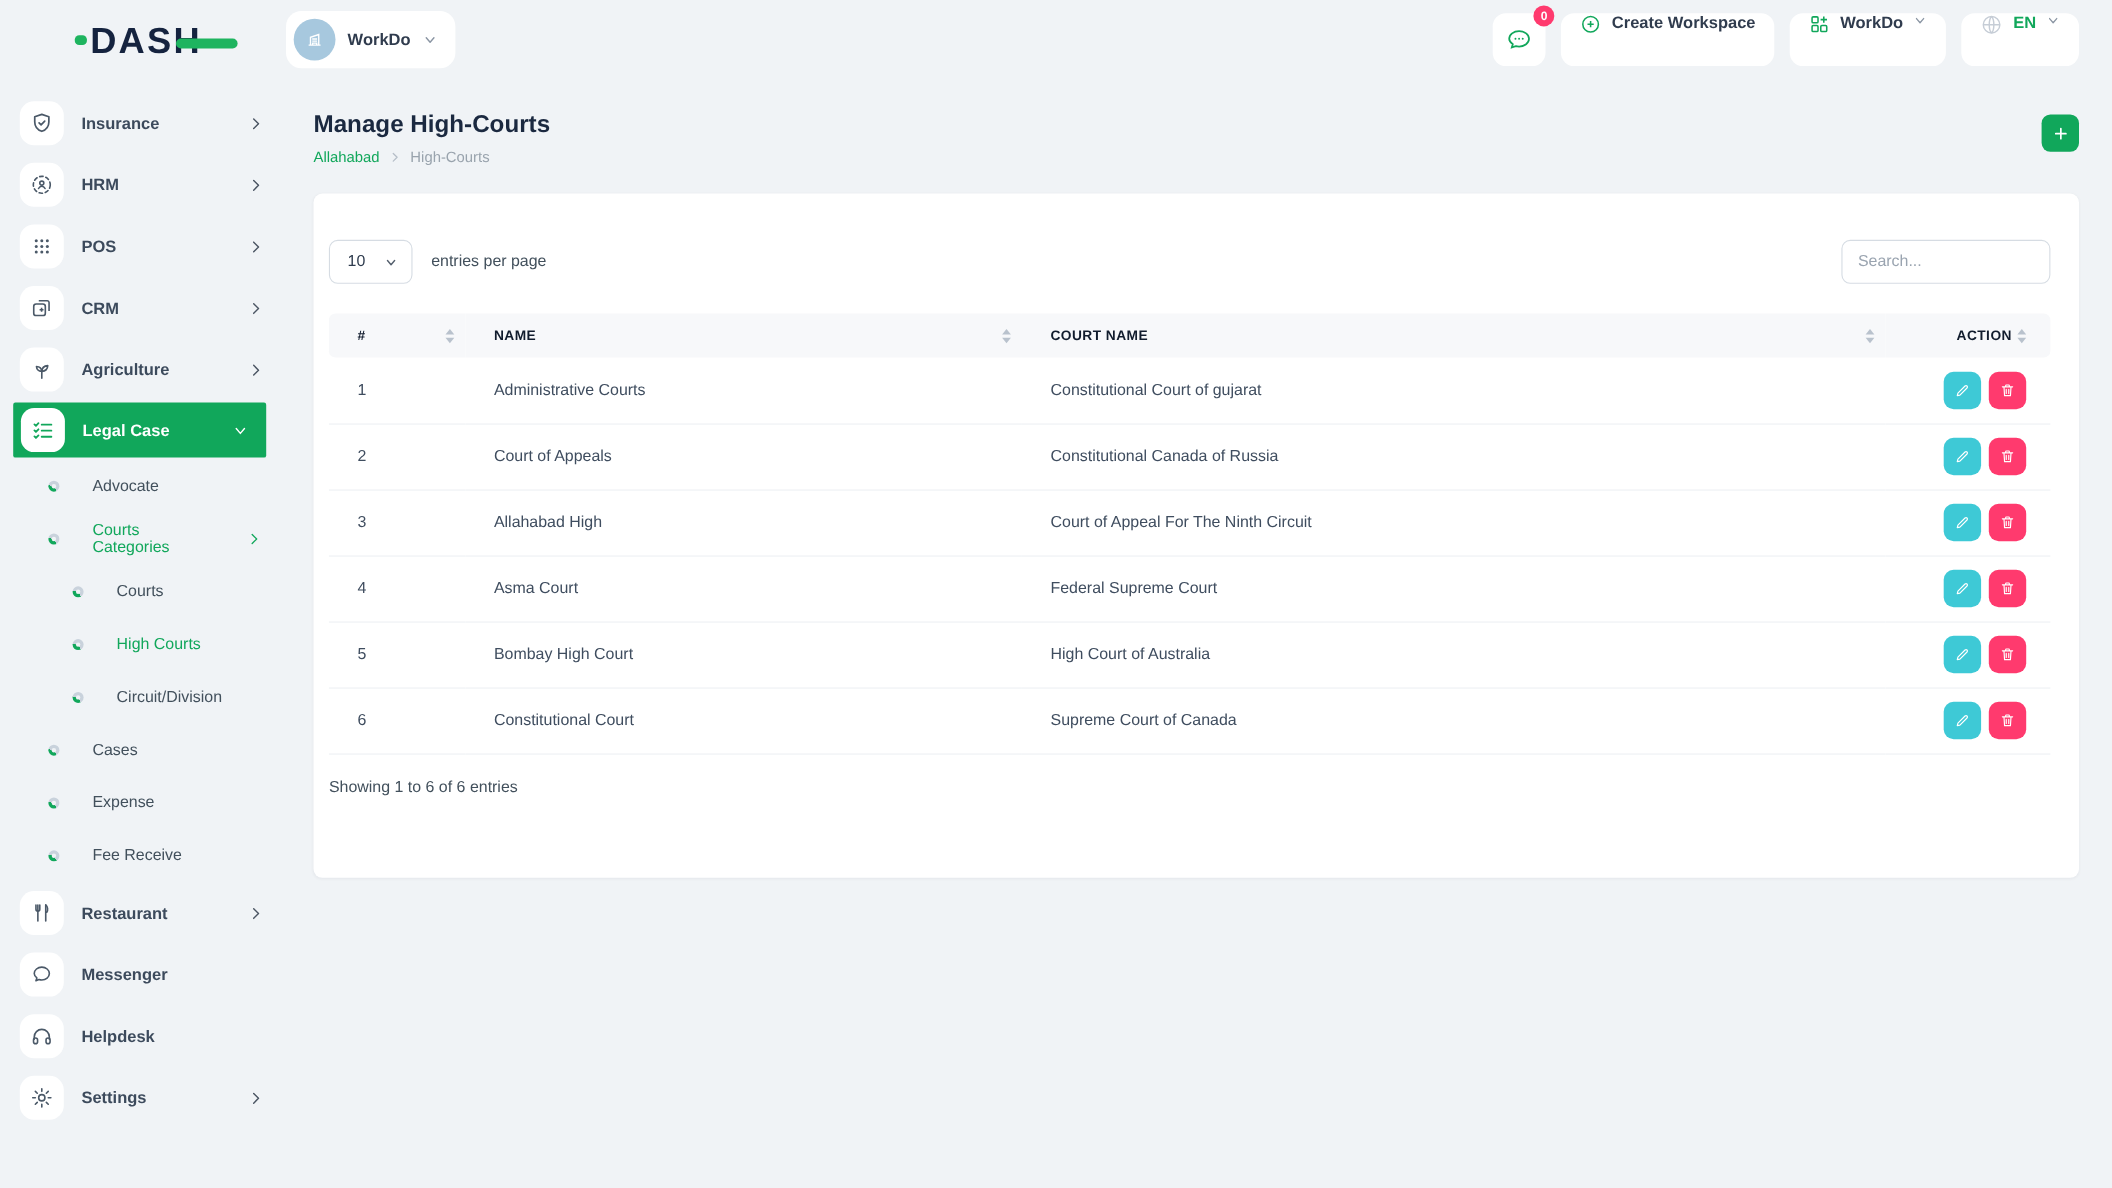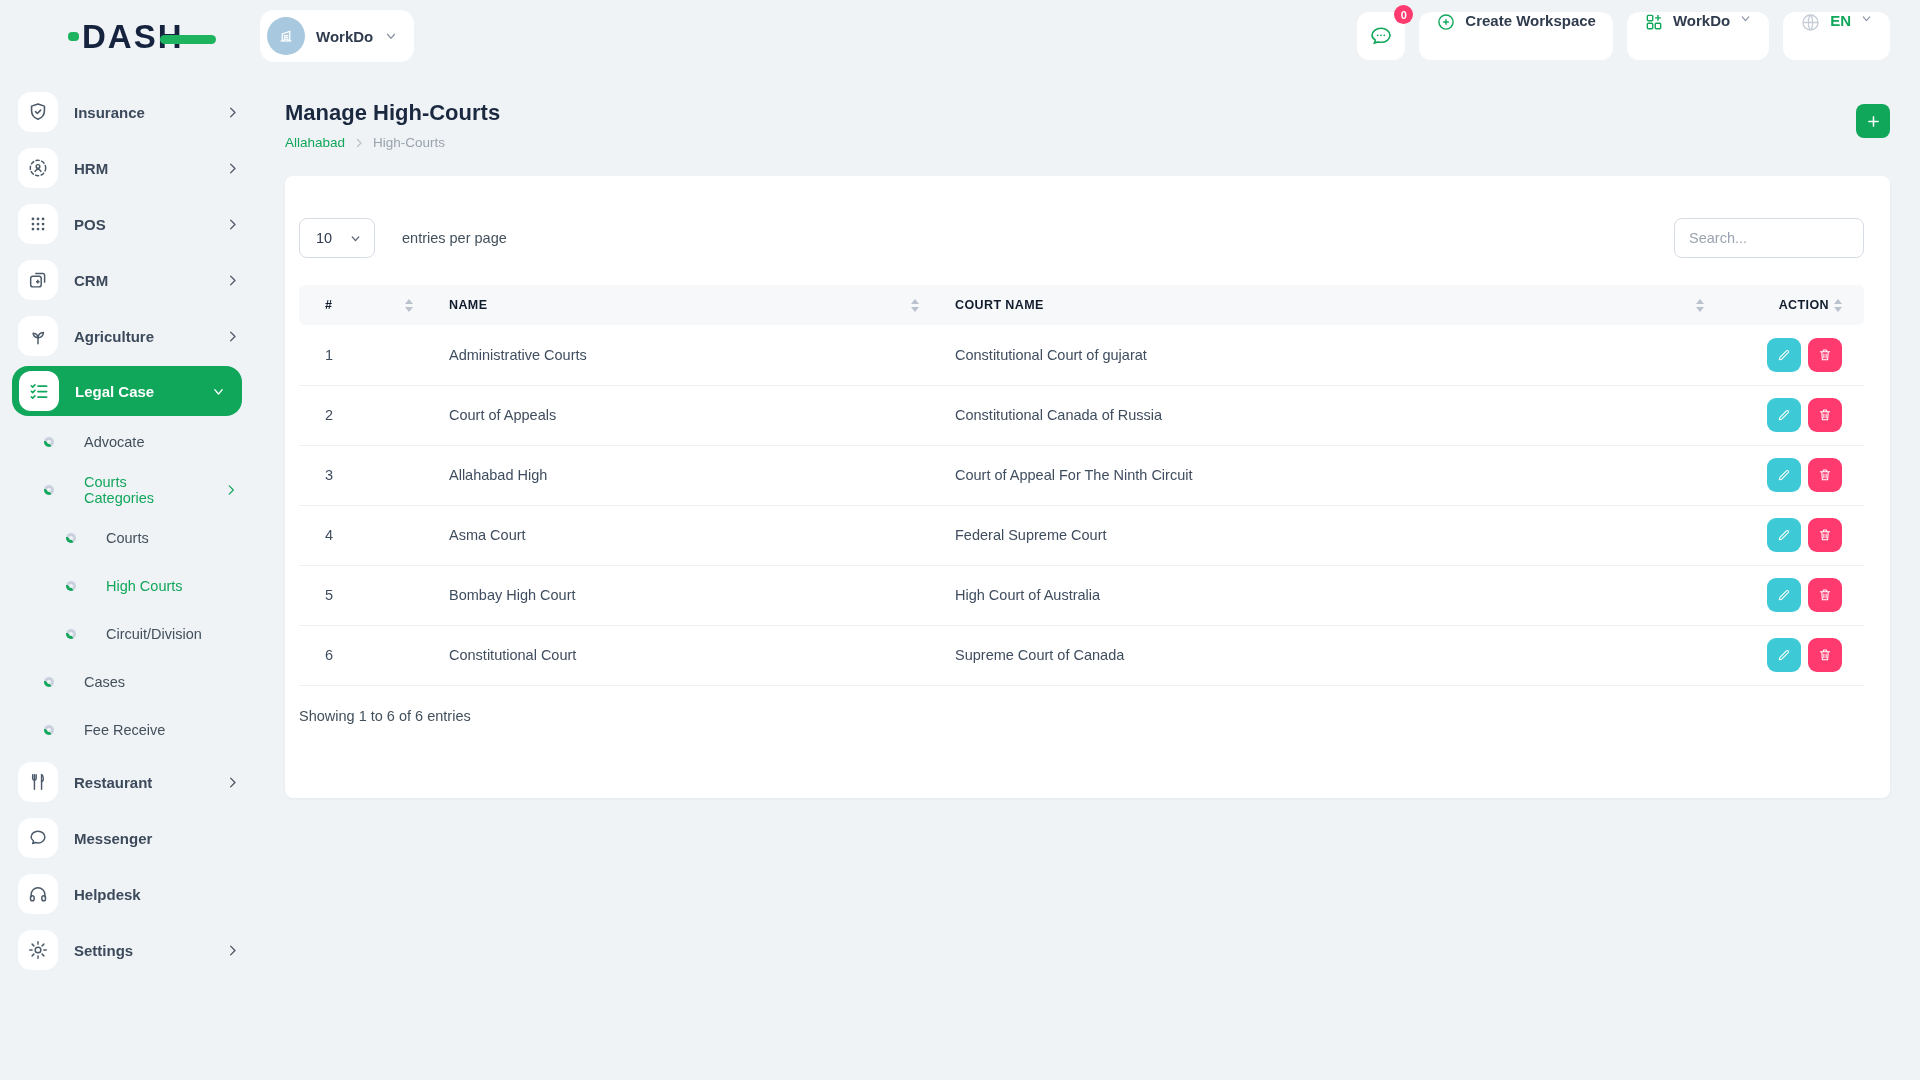--- a/index.html
+++ b/index.html
@@ -25,21 +25,21 @@
   .icon-btn { width:48px; height:48px; background:#fff; border-radius:12px; display:flex; align-items:center; justify-content:center; position:relative; }
   .badge { position:absolute; top:-7px; right:-8px; min-width:19px; height:19px; border-radius:10px; background:#ff3a6e; color:#fff; font-size:11px; font-weight:700; display:flex; align-items:center; justify-content:center; padding:0 5px; }
   .pill-btn { display:flex; align-items:flex-start; gap:9px; background:#fff; border-radius:12px; height:48px; padding:0 17px; font-size:15px; font-weight:600; color:#303c4e; }
   .lang-code { color:#11a75b; font-weight:700; }
   
   .sidebar { position:absolute; top:72px; left:0; width:260px; bottom:0; padding-top:12px; overflow:hidden; }
   .nav-item { display:flex; align-items:center; height:56px; padding:0 20px 0 18px; gap:16px; cursor:pointer; }
   .nav-icon { width:40px; height:40px; min-width:40px; background:#fff; border-radius:13px; display:flex; align-items:center; justify-content:center; color:#4b5968; }
   .nav-label { font-size:15px; font-weight:600; color:#3c4a5c; flex:1; }
   .nav-chevron { color:#4b5563; display:inline-flex; }
-  .nav-item.active { background:#11a75b; border-radius:16px; margin:2px 18px 2px 12px; padding:0 16px 0 7px; height:50px; }
+  .nav-item.active { background:#11a75b; border-radius:2px; margin:2px 18px 2px 12px; padding:0 16px 0 7px; height:50px; }
   .nav-item.active .nav-label { color:#fff; font-weight:700; }
   .nav-item.active .nav-icon { color:#11a75b; border-radius:12px; }
   .nav-item.active .nav-chevron { color:#fff; }
   .sub-item { display:flex; align-items:center; height:48px; padding:0 22px 0 44px; gap:30px; font-size:14.5px; font-weight:500; color:#42505c; cursor:pointer; }
   .sub-item.level2 { padding-left:66px; }
   .sub-item .sub-label { flex:1; }
   .sub-item.green { color:#11a75b; }
   .sub-item.green .nav-chevron { color:#11a75b; }
   .ring { width:10px; height:10px; min-width:10px; border-radius:50%; position:relative;
           background:conic-gradient(from 150deg, #11a75b 0 130deg, #c9d2dc 130deg 360deg); }
@@ -50,21 +50,21 @@
   .page-title { font-size:22px; font-weight:700; color:#1b2940; margin:8px 0 9px 0; }
   .breadcrumb { display:flex; align-items:center; gap:8px; font-size:13.5px; }
   .bc-home { color:#11a75b; cursor:pointer; }
   .bc-sep { color:#b7bfc9; display:inline-flex; }
   .bc-current { color:#99a3ad; }
   .add-btn { margin-left:auto; width:34px; height:34px; border-radius:8px; background:#11a75b; color:#fff; display:flex; align-items:center; justify-content:center; margin-top:12px; cursor:pointer; border:none; }
   .card { background:#fff; border-radius:8px; margin-top:26px; height:622px; padding:42px 26px 0 14px; box-shadow:0 1px 3px rgba(16,24,40,.05); }
   .controls { display:flex; align-items:center; }
   .select-box { width:76px; height:40px; border:1px solid #d6dce3; border-radius:8px; display:flex; align-items:center; justify-content:space-between; padding:0 12px 0 16px; font-size:14.5px; color:#2f3c4e; background:#fff; cursor:pointer; }
   .select-box .chev { color:#55606e; }
-  .entries-label { margin-left:27px; font-size:14.5px; color:#42505c; }
+  .entries-label { margin-left:17px; font-size:14.5px; color:#42505c; }
   .search-input { margin-left:auto; width:190px; height:40px; border:1px solid #d6dce3; border-radius:8px; padding:0 14px; font-size:14.5px; color:#2f3c4e; outline:none; background:#fff; }
   .search-input::placeholder { color:#9aa4b0; }
   table { width:100%; border-collapse:collapse; margin-top:27px; }
   thead th { background:#f7f8fa; height:40px; font-size:12.5px; font-weight:700; color:#111c2d; text-align:left; padding:0 10px 0 26px; letter-spacing:.4px; cursor:pointer; }
   thead th:first-child { border-radius:6px 0 0 6px; }
   thead th:last-child { border-radius:0 6px 6px 0; }
   .th-flex { display:flex; align-items:center; justify-content:space-between; }
   .th-flex.right { justify-content:flex-end; gap:5px; padding-right:12px; }
   .sort { display:inline-flex; flex-direction:column; gap:3px; }
   .sort i { display:block; width:0; height:0; border-left:4px solid transparent; border-right:4px solid transparent; }
@@ -290,20 +290,24 @@
   <div class="sub-item level2">
     <span class="ring"></span>
     <span class="sub-label">Circuit/Division</span>
   </div>
 
   <div class="sub-item">
     <span class="ring"></span>
     <span class="sub-label">Cases</span>
   </div>
 
+  <div class="sub-item">
+    <span class="ring"></span>
+    <span class="sub-label">Expense</span>
+  </div>
 
   <div class="sub-item">
     <span class="ring"></span>
     <span class="sub-label">Fee Receive</span>
   </div>
 
   <div class="nav-item">
     <span class="nav-icon">
       <svg width="22" height="22" viewBox="0 0 24 24" fill="none" stroke="currentColor" stroke-width="1.6" stroke-linecap="round">
         <path d="M6.2 4v4.2a1.9 1.9 0 0 0 3.8 0V4"></path>

